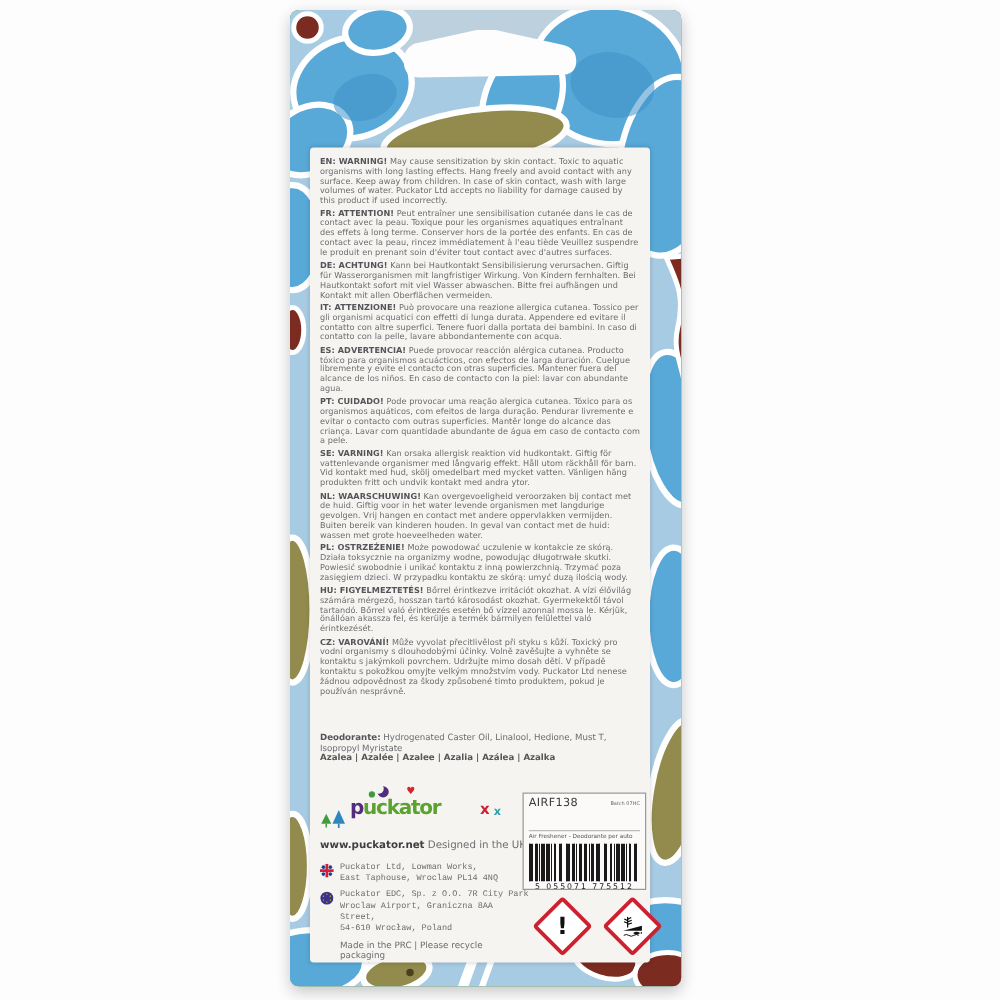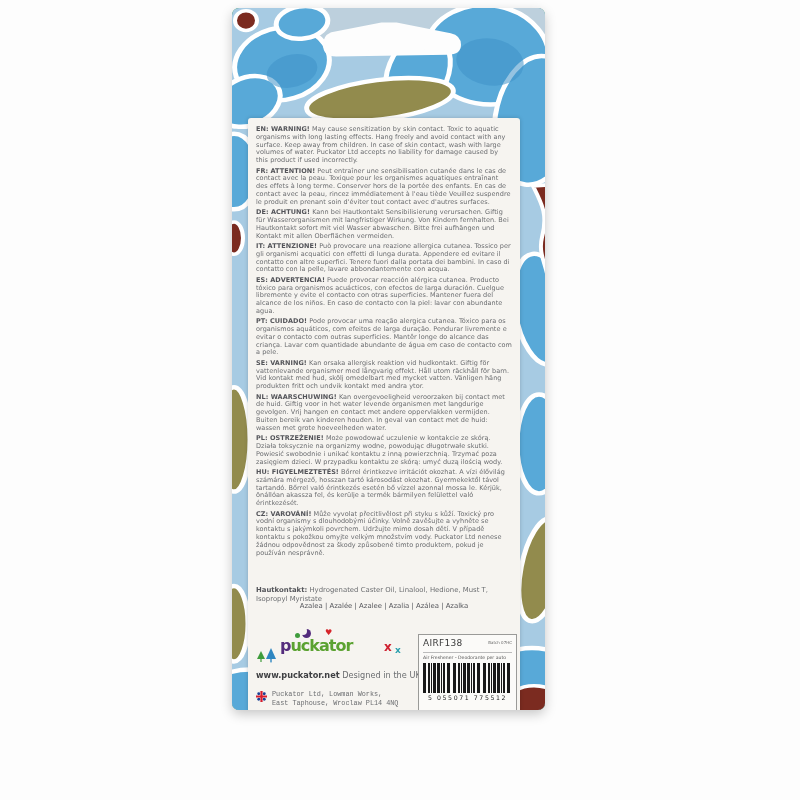--- a/index.html
+++ b/index.html
@@ -1,38 +1,38 @@
 <!DOCTYPE html>
 <html><head>
 <meta charset="utf-8">
 <style>
   html,body{margin:0;padding:0;}
   body{
     width:800px;height:800px;background:#fdfdfd;position:relative;overflow:hidden;
     font-family:"DejaVu Sans", sans-serif;
   }
   .card{
-    position:absolute;left:232px;top:8px;width:313px;height:702px;
+    position:absolute;left:232px;top:8px;width:313px;height:781px;
     border-radius:7px;overflow:hidden;background:#15803d;
     box-shadow:0 4px 12px rgba(0,0,0,.22);
   }
   .pattern{position:absolute;left:0;top:0;width:100%;height:100%;}
   .label{
     position:absolute;left:16px;top:110px;width:272px;height:652px;
     background:#f6f4f0;border-radius:3px;box-shadow:0 0 4px rgba(0,0,0,.18);
     box-sizing:border-box;padding:8px;
   }
   .warnings{height:456px;overflow:hidden;}
   .para{margin:0 0 2.6px;font-size:6.5px;line-height:1.2;color:#6b6d70;letter-spacing:.05px;}
   .para b{color:#54555a;}
   .ing-line{position:absolute;left:8px;top:468px;width:256px;margin:0;
     font-size:6.9px;line-height:1.25;color:#6b6d70;}
   .ing-line b{color:#54555a;}
   .scents-line{position:absolute;left:8px;top:484px;width:256px;margin:0;
-    font-size:6.9px;font-weight:normal;color:#54555a;text-align:center;}
+    font-size:6.9px;font-weight:bold;color:#54555a;}
   
   .logo-row{position:absolute;left:8px;top:512px;width:170px;height:40px;}
   .trees{position:absolute;left:0px;top:16px;}
   .wordmark{position:absolute;left:24px;top:6px;font-size:16px;font-weight:bold;
     letter-spacing:-1px;color:#5ba231;}
   .wordmark .lp{color:#542c7d;}
   .moon{position:absolute;left:46px;top:-1px;width:9px;height:9px;border-radius:50%;background:#542c7d;}
   .moon::after{content:"";position:absolute;left:-3px;top:-2px;width:8px;height:8px;border-radius:50%;background:#f6f4f0;}
   .gdot{position:absolute;left:39px;top:3px;width:5px;height:5px;border-radius:50%;background:#3f9c3c;}
   .heart{position:absolute;left:69px;top:-2px;font-size:8px;color:#d6252b;font-weight:bold;}
@@ -43,21 +43,21 @@
   
   .addr-block{position:absolute;left:8px;top:572px;width:168px;}
   .addr{display:flex;gap:5px;margin:0 0 4px;font-family:Liberation Mono, monospace;}
   .addr .flag{flex:0 0 auto;margin-top:1px;}
   .addr .atxt{font-size:6.8px;line-height:1.32;color:#6b6d70;}
   .made-line{margin:2px 0 0 16px;font-size:7px;color:#6b6d70;}
   
   .barcode-box{position:absolute;left:170px;top:516px;width:99px;height:78px;
     box-sizing:border-box;border:1px solid #9a9a98;background:#fbfaf8;padding:3px 4px;}
   .bc-head{display:flex;justify-content:space-between;align-items:flex-start;
-    border-bottom:.5px solid #bbb;padding-bottom:4px;}
+    border-bottom:.5px solid #bbb;padding-bottom:16px;}
   .bc-sku{font-size:9px;color:#3a3a3a;letter-spacing:.3px;}
   .bc-batch{font-size:4px;color:#666;margin-top:2px;}
   .bc-name{font-size:4.6px;color:#555;margin-top:1.5px;white-space:nowrap;overflow:hidden;}
   .bars{height:30px;margin-top:3px;
     background-image:
       repeating-linear-gradient(90deg,#191919 0 1px,rgba(0,0,0,0) 1px 2px,#191919 2px 3px,rgba(0,0,0,0) 3px 6px),
       repeating-linear-gradient(90deg,#191919 0 2px,rgba(0,0,0,0) 2px 5px);
   }
   .bc-digits{font-size:6.2px;color:#222;text-align:center;letter-spacing:1.6px;margin-top:1px;white-space:nowrap;}
   
@@ -123,21 +123,21 @@
       <p class="para"><b>IT: ATTENZIONE!</b> <span>Può provocare una reazione allergica cutanea. Tossico per gli organismi acquatici con effetti di lunga durata. Appendere ed evitare il contatto con altre superfici. Tenere fuori dalla portata dei bambini. In caso di contatto con la pelle, lavare abbondantemente con acqua.</span></p>
       <p class="para"><b>ES: ADVERTENCIA!</b> <span>Puede provocar reacción alérgica cutanea. Producto tóxico para organismos acuácticos, con efectos de larga duración. Cuelgue libremente y evite el contacto con otras superficies. Mantener fuera del alcance de los niños. En caso de contacto con la piel: lavar con abundante agua.</span></p>
       <p class="para"><b>PT: CUIDADO!</b> <span>Pode provocar uma reação alergica cutanea. Tóxico para os organismos aquáticos, com efeitos de larga duração. Pendurar livremente e evitar o contacto com outras superficies. Mantêr longe do alcance das criança. Lavar com quantidade abundante de água em caso de contacto com a pele.</span></p>
       <p class="para"><b>SE: VARNING!</b> <span>Kan orsaka allergisk reaktion vid hudkontakt. Giftig för vattenlevande organismer med långvarig effekt. Håll utom räckhåll för barn. Vid kontakt med hud, skölj omedelbart med mycket vatten. Vänligen häng produkten fritt och undvik kontakt med andra ytor.</span></p>
       <p class="para"><b>NL: WAARSCHUWING!</b> <span>Kan overgevoeligheid veroorzaken bij contact met de huid. Giftig voor in het water levende organismen met langdurige gevolgen. Vrij hangen en contact met andere oppervlakken vermijden. Buiten bereik van kinderen houden. In geval van contact met de huid: wassen met grote hoeveelheden water.</span></p>
       <p class="para"><b>PL: OSTRZEŻENIE!</b> <span>Może powodować uczulenie w kontakcie ze skórą. Działa toksycznie na organizmy wodne, powodując długotrwałe skutki. Powiesić swobodnie i unikać kontaktu z inną powierzchnią. Trzymać poza zasięgiem dzieci. W przypadku kontaktu ze skórą: umyć duzą ilością wody.</span></p>
       <p class="para"><b>HU: FIGYELMEZTETÉS!</b> <span>Bőrrel érintkezve irritációt okozhat. A vízi élővilág számára mérgező, hosszan tartó károsodást okozhat. Gyermekektől távol tartandó. Bőrrel való érintkezés esetén bő vízzel azonnal mossa le. Kérjük, önállóan akassza fel, és kerülje a termék bármilyen felülettel való érintkezését.</span></p>
       <p class="para"><b>CZ: VAROVÁNÍ!</b> <span>Může vyvolat přecitlivělost při styku s kůží. Toxický pro vodní organismy s dlouhodobými účinky. Volně zavěšujte a vyhněte se kontaktu s jakýmkoli povrchem. Udržujte mimo dosah dětí. V případě kontaktu s pokožkou omyjte velkým množstvím vody. Puckator Ltd nenese žádnou odpovědnost za škody způsobené timto produktem, pokud je používán nesprávně.</span></p>
     </div>
 
-    <p class="ing-line"><b>Hautkontakt:</b> <span>Hydrogenated Caster Oil, Linalool, Hedione, Must T, Isopropyl Myristate</span></p>
+    <p class="ing-line"><b>Deodorante:</b> <span>Hydrogenated Caster Oil, Linalool, Hedione, Must T, Isopropyl Myristate</span></p>
     <p class="scents-line">Azalea | Azalée | Azalee | Azalia | Azálea | Azalka</p>
 
     <div class="logo-row">
       <svg class="trees" width="22" height="18" viewBox="0 0 22 18">
         <path d="M5,5 L9,13 L1,13 Z" fill="#3f9c3c"></path>
         <rect x="4.4" y="13" width="1.2" height="3" fill="#3f9c3c"></rect>
         <path d="M15,2 L20,13 L10,13 Z" fill="#2e86c1"></path>
         <rect x="14.3" y="13" width="1.4" height="3.4" fill="#2e86c1"></rect>
       </svg>
       <span class="wordmark"><span class="lp">p</span>uckator</span>

